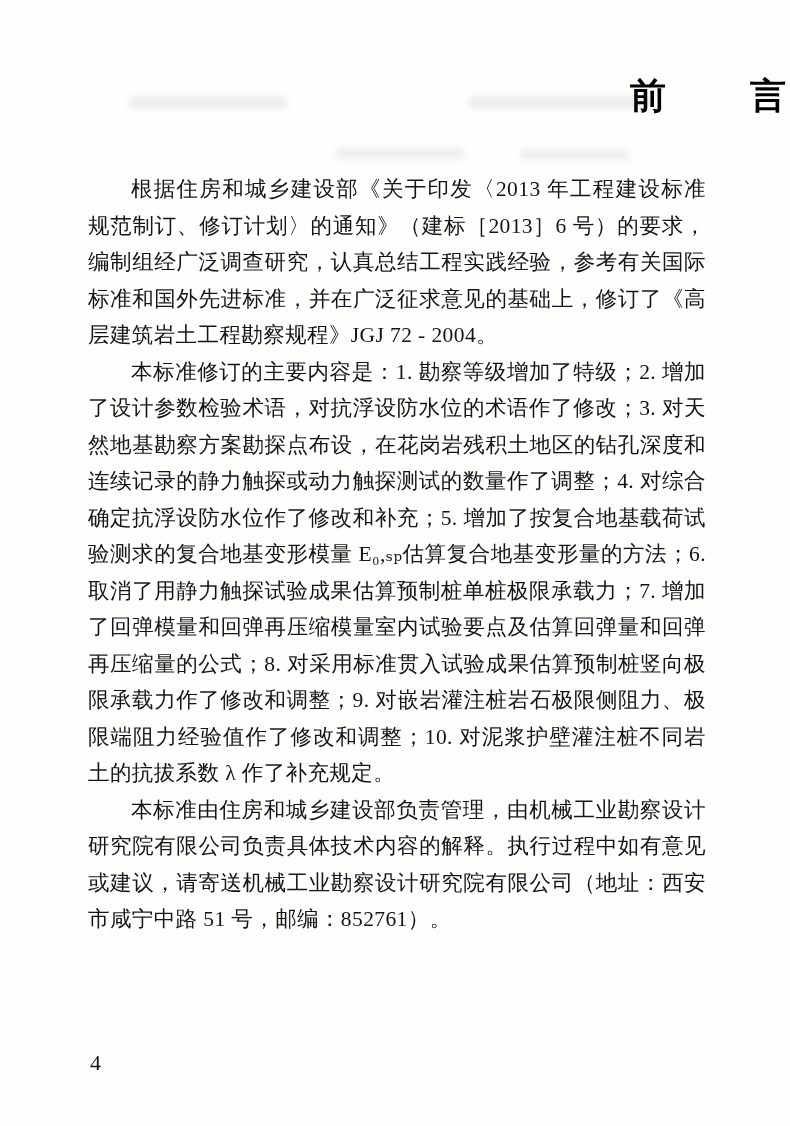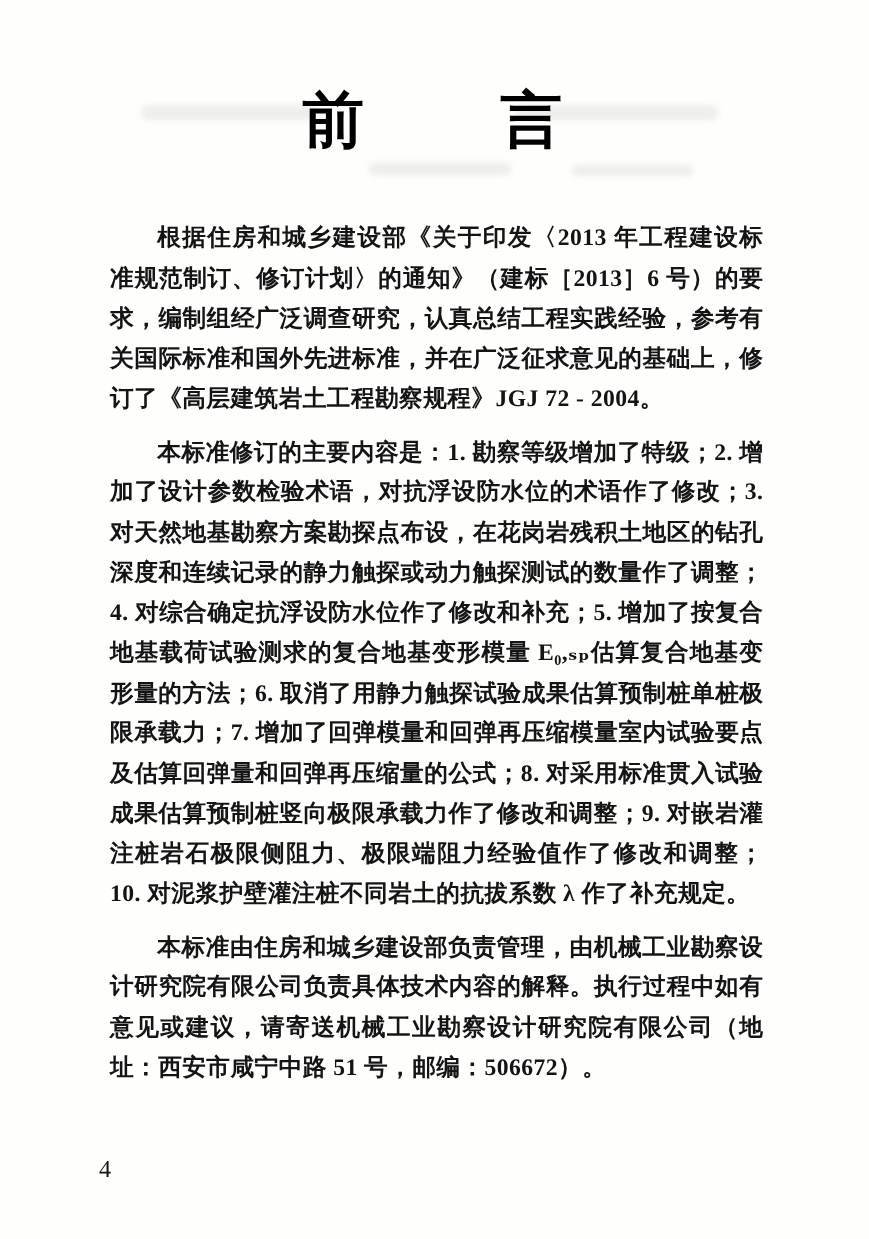--- a/index.html
+++ b/index.html
@@ -11,22 +11,22 @@
   }
   .page {
     position: relative;
     width: 790px;
     height: 1126px;
     background: #fefefdff;
     overflow: hidden;
   }
   .title {
     margin-top: 72px;
-    text-align: center;
-    font-size: 56px;
+    text-align: right;
+    font-size: 36px;
     font-weight: bold;
     letter-spacing: 4px;
     color: #000;
     position: relative;
     z-index: 2;
   }
   
   .ghost {
     position: absolute;
     height: 13px;
@@ -43,22 +43,21 @@
     margin-top: 50px;
     padding: 0 84px 0 88px;
     font-size: 21.5px;
     line-height: 36.5px;
     text-align: justify;
     text-justify: inter-ideograph;
     letter-spacing: 0.4px;
   }
   .body-text p {
     text-indent: 2em;
-    margin: 12px;
-    font-weight: bold;
+    margin: 0;
   }
   .page-number {
     position: absolute;
     left: 90px;
     bottom: 50px;
     font-size: 22px;
     color: #141414;
   }
 </style>
 </head>
@@ -69,18 +68,18 @@
   <span class="ghost g1"></span>
   <span class="ghost g2"></span>
   <span class="ghost g3"></span>
   <span class="ghost g4"></span>
 
   <h1 class="title">前　　言</h1>
 
   <div class="body-text">
     <p>根据住房和城乡建设部《关于印发〈2013 年工程建设标准规范制订、修订计划〉的通知》（建标［2013］6 号）的要求，编制组经广泛调查研究，认真总结工程实践经验，参考有关国际标准和国外先进标准，并在广泛征求意见的基础上，修订了《高层建筑岩土工程勘察规程》JGJ 72 - 2004。</p>
     <p>本标准修订的主要内容是：1. 勘察等级增加了特级；2. 增加了设计参数检验术语，对抗浮设防水位的术语作了修改；3. 对天然地基勘察方案勘探点布设，在花岗岩残积土地区的钻孔深度和连续记录的静力触探或动力触探测试的数量作了调整；4. 对综合确定抗浮设防水位作了修改和补充；5. 增加了按复合地基载荷试验测求的复合地基变形模量 E₀,ₛₚ估算复合地基变形量的方法；6. 取消了用静力触探试验成果估算预制桩单桩极限承载力；7. 增加了回弹模量和回弹再压缩模量室内试验要点及估算回弹量和回弹再压缩量的公式；8. 对采用标准贯入试验成果估算预制桩竖向极限承载力作了修改和调整；9. 对嵌岩灌注桩岩石极限侧阻力、极限端阻力经验值作了修改和调整；10. 对泥浆护壁灌注桩不同岩土的抗拔系数 λ 作了补充规定。</p>
-    <p>本标准由住房和城乡建设部负责管理，由机械工业勘察设计研究院有限公司负责具体技术内容的解释。执行过程中如有意见或建议，请寄送机械工业勘察设计研究院有限公司（地址：西安市咸宁中路 51 号，邮编：506672）。</p>
+    <p>本标准由住房和城乡建设部负责管理，由机械工业勘察设计研究院有限公司负责具体技术内容的解释。执行过程中如有意见或建议，请寄送机械工业勘察设计研究院有限公司（地址：西安市咸宁中路 51 号，邮编：852761）。</p>
   </div>
 
   <div class="page-number">4</div>
 
 </div>
 
 </body></html>

